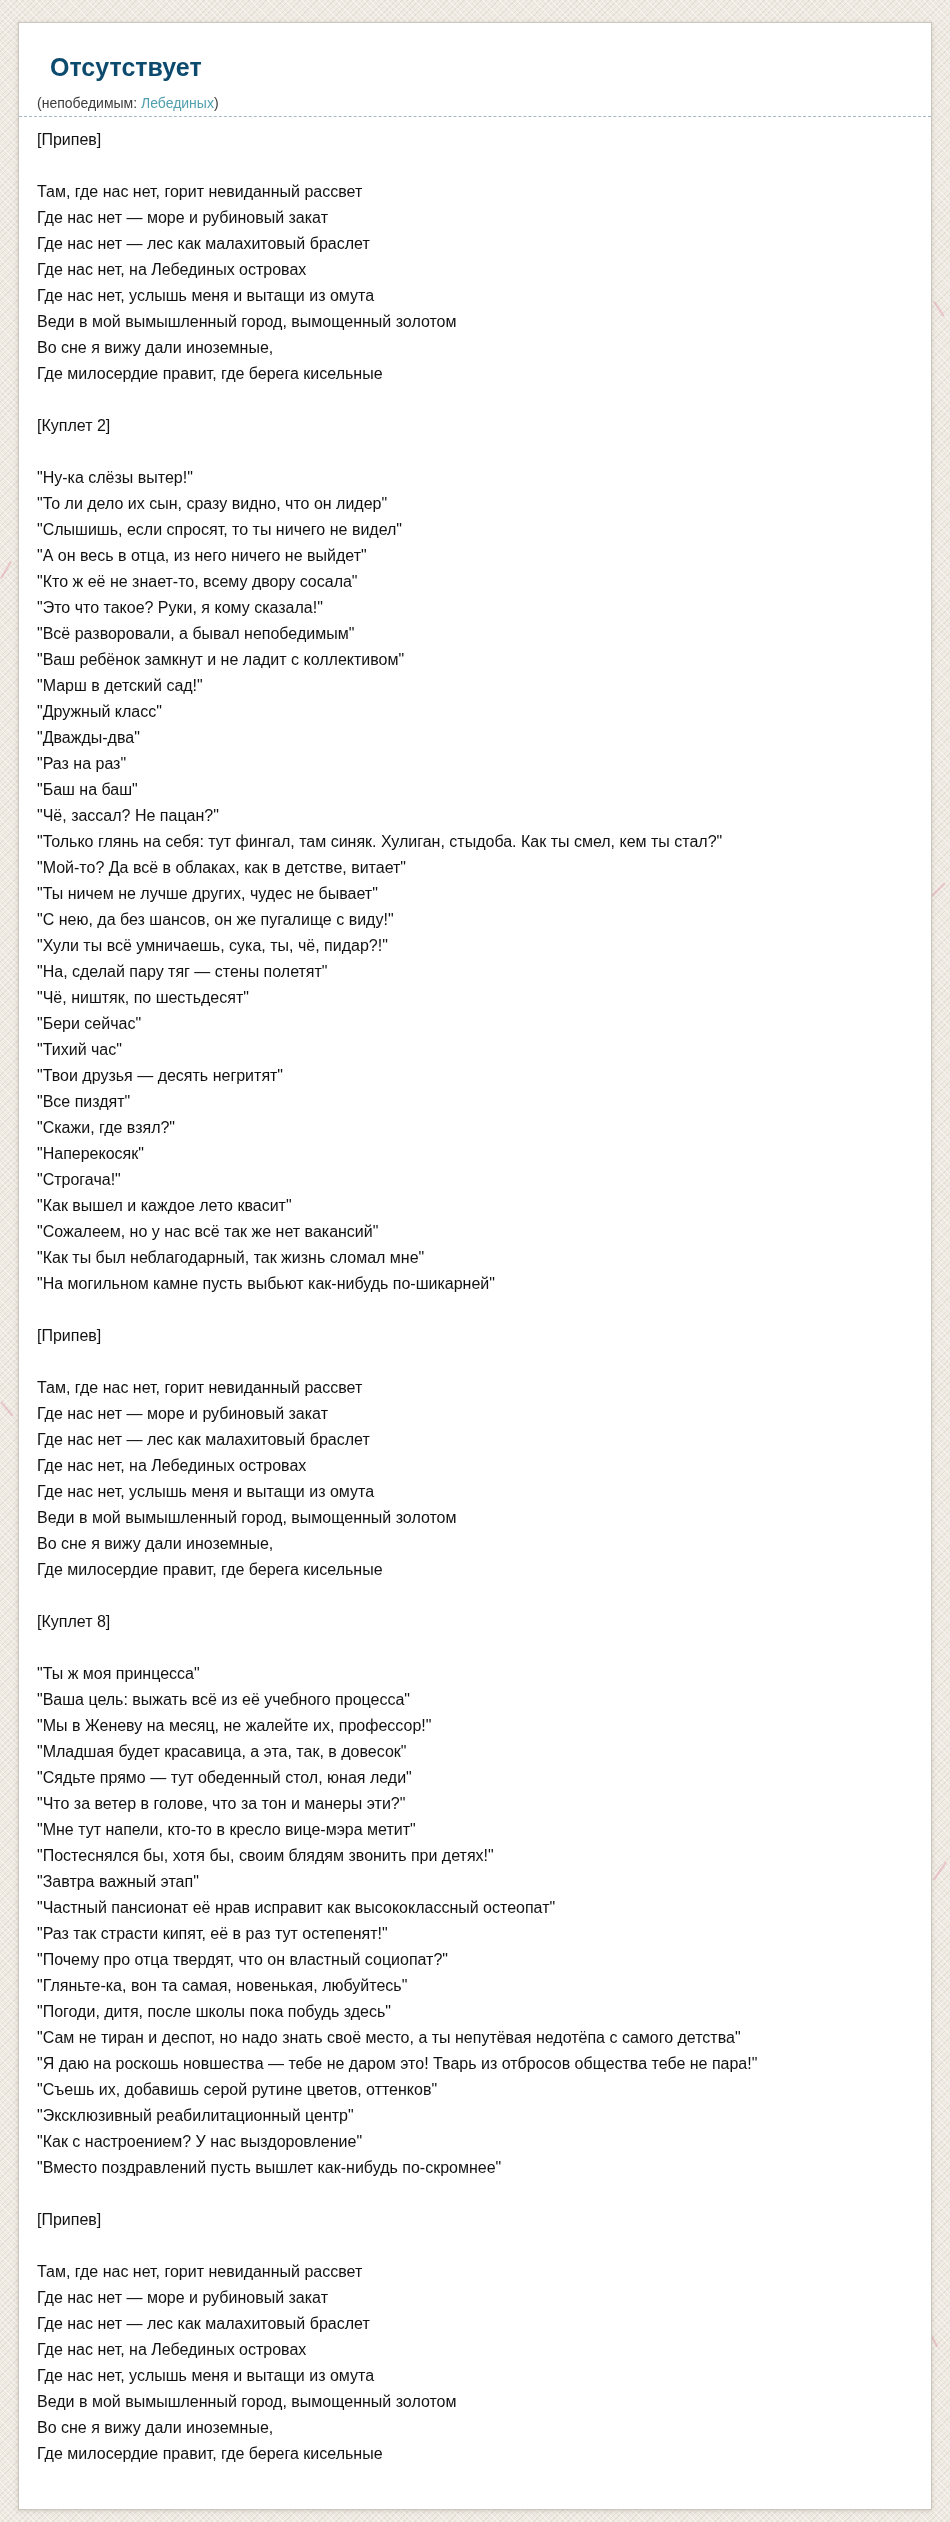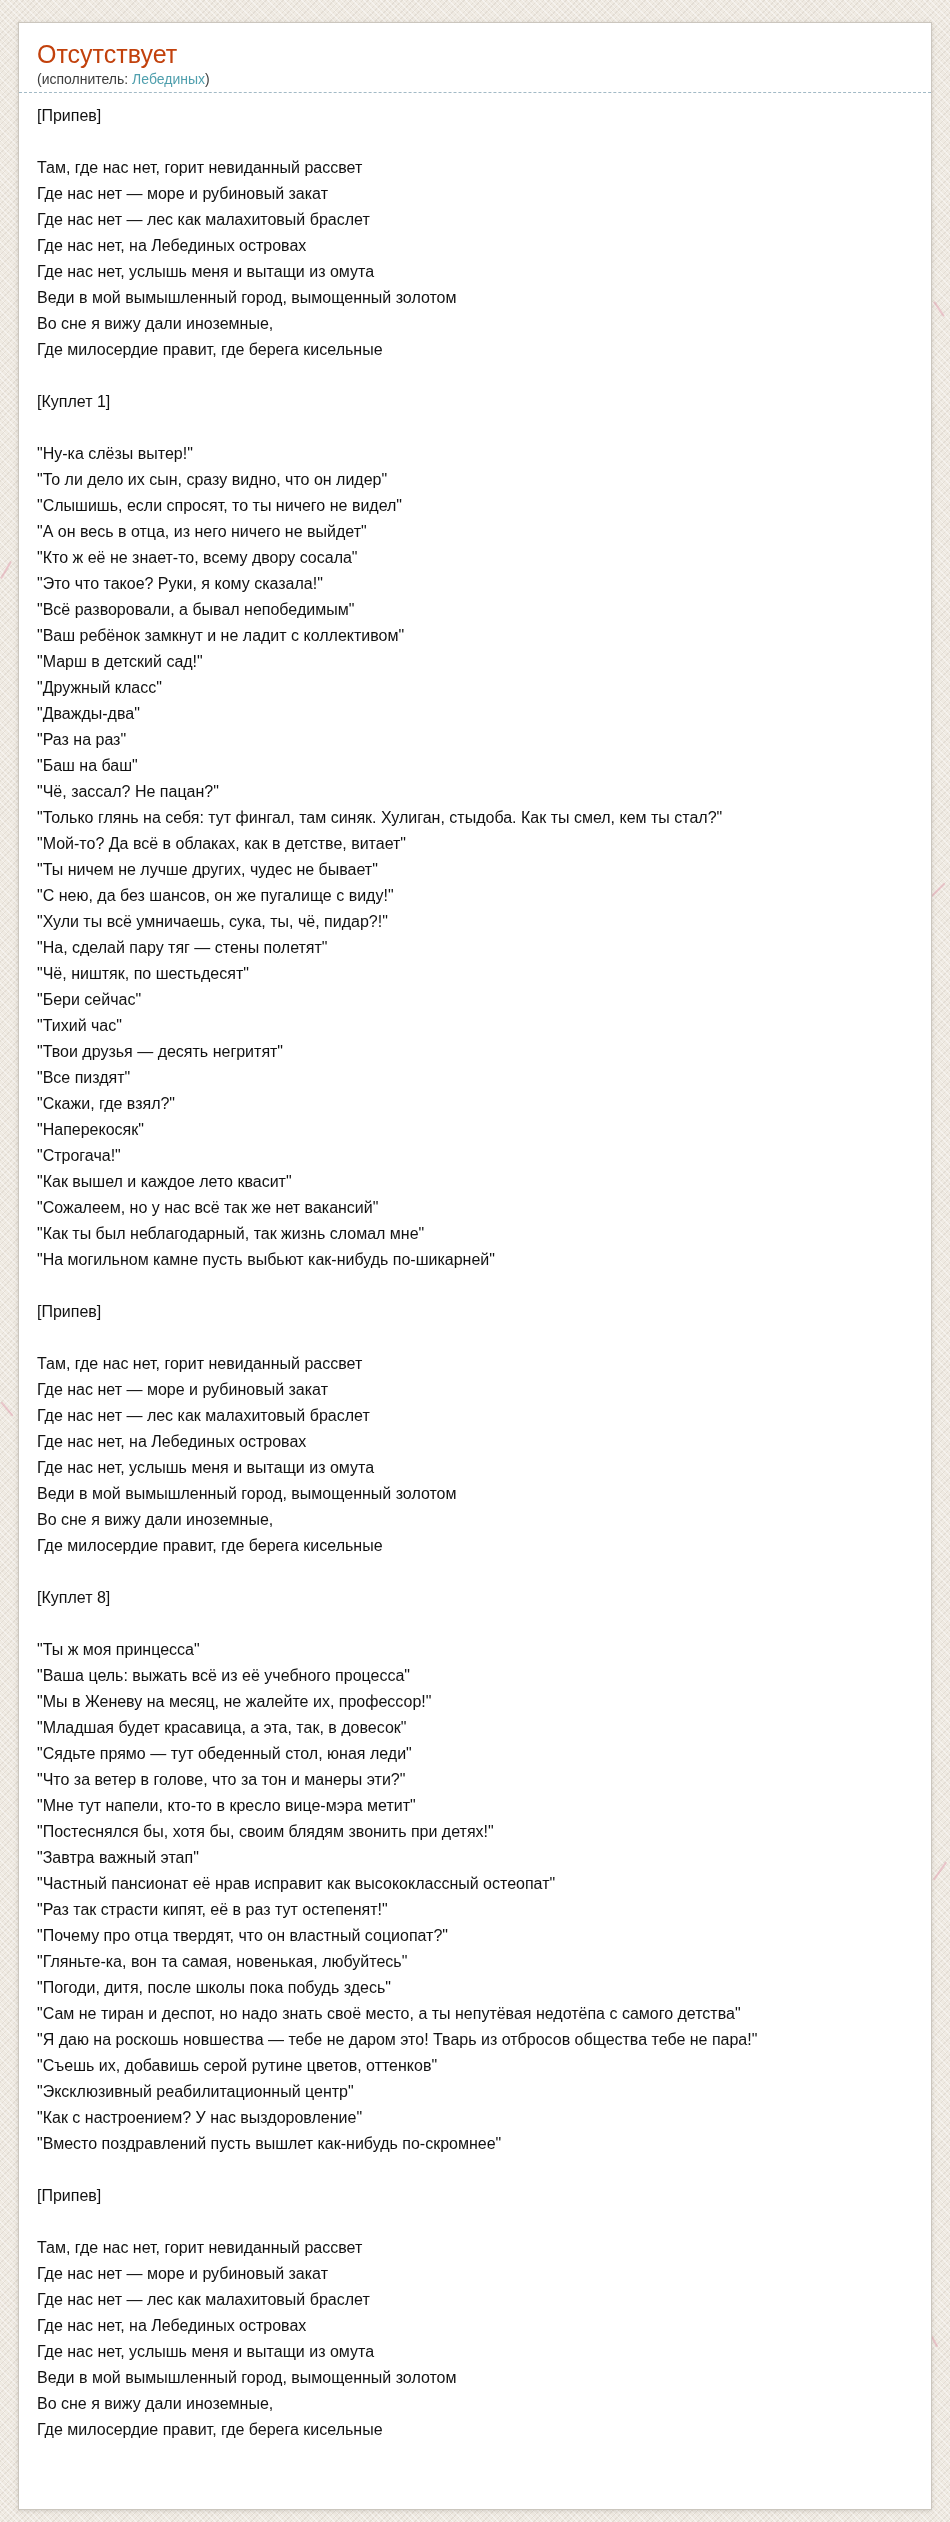--- a/index.html
+++ b/index.html
@@ -28,25 +28,25 @@
     box-sizing: border-box;
     background: #ffffff;
     border: 1px solid #cbc6be;
     box-shadow: 0 1px 4px rgba(120,110,100,.25);
   }
   .header {
     padding: 17px 22px 0 18px;
     border-bottom: 1px dashed #a3bac6;
   }
   .title {
-    margin: 0;
+    margin: 13px;
     font-size: 25px;
     line-height: 28px;
-    font-weight: normal;
-    color: #c2410c;
+    font-weight: bold;
+    color: #0c4a6e;
   }
   .artist-line {
     font-size: 14px;
     line-height: 19px;
     color: #3c3c3c;
     margin: 2px 0 3px 0;
   }
   .artist-line a {
     color: #4f9fad;
     text-decoration: none;
@@ -73,37 +73,37 @@
 <div class="scratch" style="left:5px;   top:560px; height:20px; transform:rotate(30deg);"></div>
 <div class="scratch" style="left:936px; top:880px; height:22px; transform:rotate(45deg);"></div>
 <div class="scratch" style="left:6px;   top:1400px;height:18px; transform:rotate(-40deg);"></div>
 <div class="scratch" style="left:939px; top:1860px;height:22px; transform:rotate(35deg);"></div>
 <div class="scratch" style="left:932px; top:2330px;height:18px; transform:rotate(-30deg);"></div>
 
 <div class="card">
   <div class="header">
     <h1 class="title">Отсутствует</h1>
     <div class="artist-line">
-      <span>(исполнитель:</span>
+      <span>(непобедимым:</span>
       <a href="#">Лебединых</a><span>)</span>
     </div>
   </div>
   <div class="lyrics">
       <div class="line">[Припев]</div>
       <div class="line blank">&nbsp;</div>
       <div class="line">Там, где нас нет, горит невиданный рассвет</div>
       <div class="line">Где нас нет — море и рубиновый закат</div>
       <div class="line">Где нас нет — лес как малахитовый браслет</div>
       <div class="line">Где нас нет, на Лебединых островах</div>
       <div class="line">Где нас нет, услышь меня и вытащи из омута</div>
       <div class="line">Веди в мой вымышленный город, вымощенный золотом</div>
       <div class="line">Во сне я вижу дали иноземные,</div>
       <div class="line">Где милосердие правит, где берега кисельные</div>
       <div class="line blank">&nbsp;</div>
-      <div class="line">[Куплет 1]</div>
+      <div class="line">[Куплет 2]</div>
       <div class="line blank">&nbsp;</div>
       <div class="line">"Ну-ка слёзы вытер!"</div>
       <div class="line">"То ли дело их сын, сразу видно, что он лидер"</div>
       <div class="line">"Слышишь, если спросят, то ты ничего не видел"</div>
       <div class="line">"А он весь в отца, из него ничего не выйдет"</div>
       <div class="line">"Кто ж её не знает-то, всему двору сосала"</div>
       <div class="line">"Это что такое? Руки, я кому сказала!"</div>
       <div class="line">"Всё разворовали, а бывал непобедимым"</div>
       <div class="line">"Ваш ребёнок замкнут и не ладит с коллективом"</div>
       <div class="line">"Марш в детский сад!"</div>

